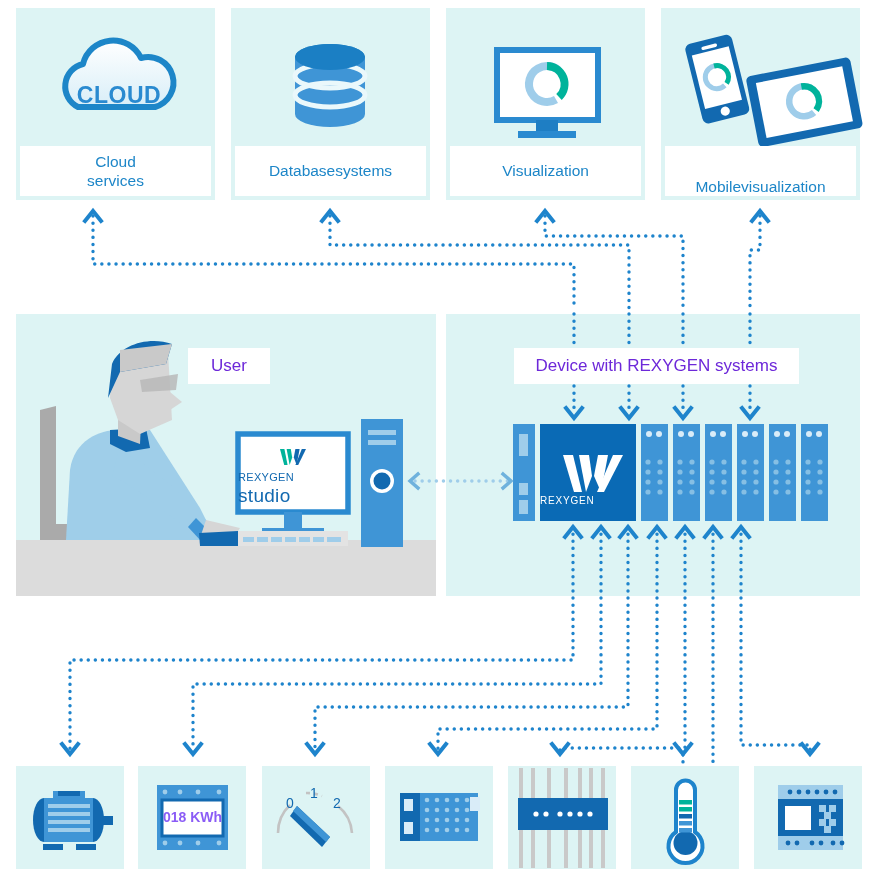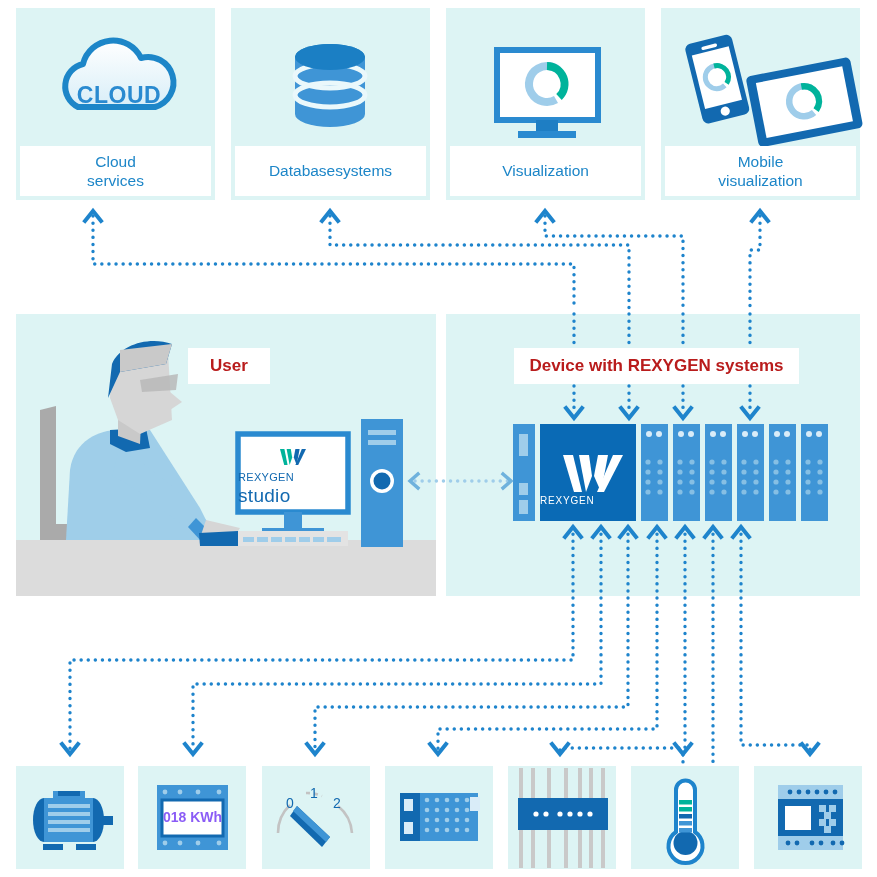--- a/index.html
+++ b/index.html
@@ -12,21 +12,21 @@
   #stage{position:absolute;inset:0;width:877px;height:877px;}
   svg#diagram{position:absolute;left:0;top:0;width:877px;height:877px;display:block;}
 
   
   .lbl{
     position:absolute;background:#ffffff;display:flex;
     align-items:center;justify-content:center;text-align:center;
     color:#1a7fc1;line-height:1.25;
   }
   .top-lbl{font-size:15.5px;font-weight:400;color:#1d86c8;}
-  .panel-lbl{font-weight:bold;color:#b91c1c;}
+  .panel-lbl{font-weight:normal;color:#6d28d9;}
   .dev-txt{
     position:absolute;text-align:left;color:#1269b0;
     font-weight:normal;letter-spacing:.3px;
   }
 </style>
 </head>
 <body>
 
 <div id="stage">
 
@@ -510,21 +510,21 @@
 
   <div class="lbl top-lbl" style="left:235px;top:146px;width:191px;height:50px;flex-direction:row;">
     <span>Database</span>
     <span>systems</span>
   </div>
 
   <div class="lbl top-lbl" style="left:450px;top:146px;width:191px;height:50px;">
     <span>Visualization</span>
   </div>
 
-  <div class="lbl top-lbl" style="left:665px;top:146px;width:191px;height:50px;flex-direction:column;">
+  <div class="lbl top-lbl" style="left:665px;top:146px;width:191px;height:50px;flex-direction:row;align-items:flex-end;">
     <span>Mobile</span>
     <span>visualization</span>
   </div>
 
   <div class="lbl panel-lbl" style="left:188px;top:348px;width:82px;height:36px;font-size:17px;">User</div>
 
   <div class="lbl panel-lbl" style="left:514px;top:348px;width:285px;height:36px;font-size:17px;">Device with REXYGEN systems</div>
 
   <div style="position:absolute;left:279px;top:448px;width:28px;height:18px;">
     <svg viewBox="0 0 28 18" width="28" height="18">

